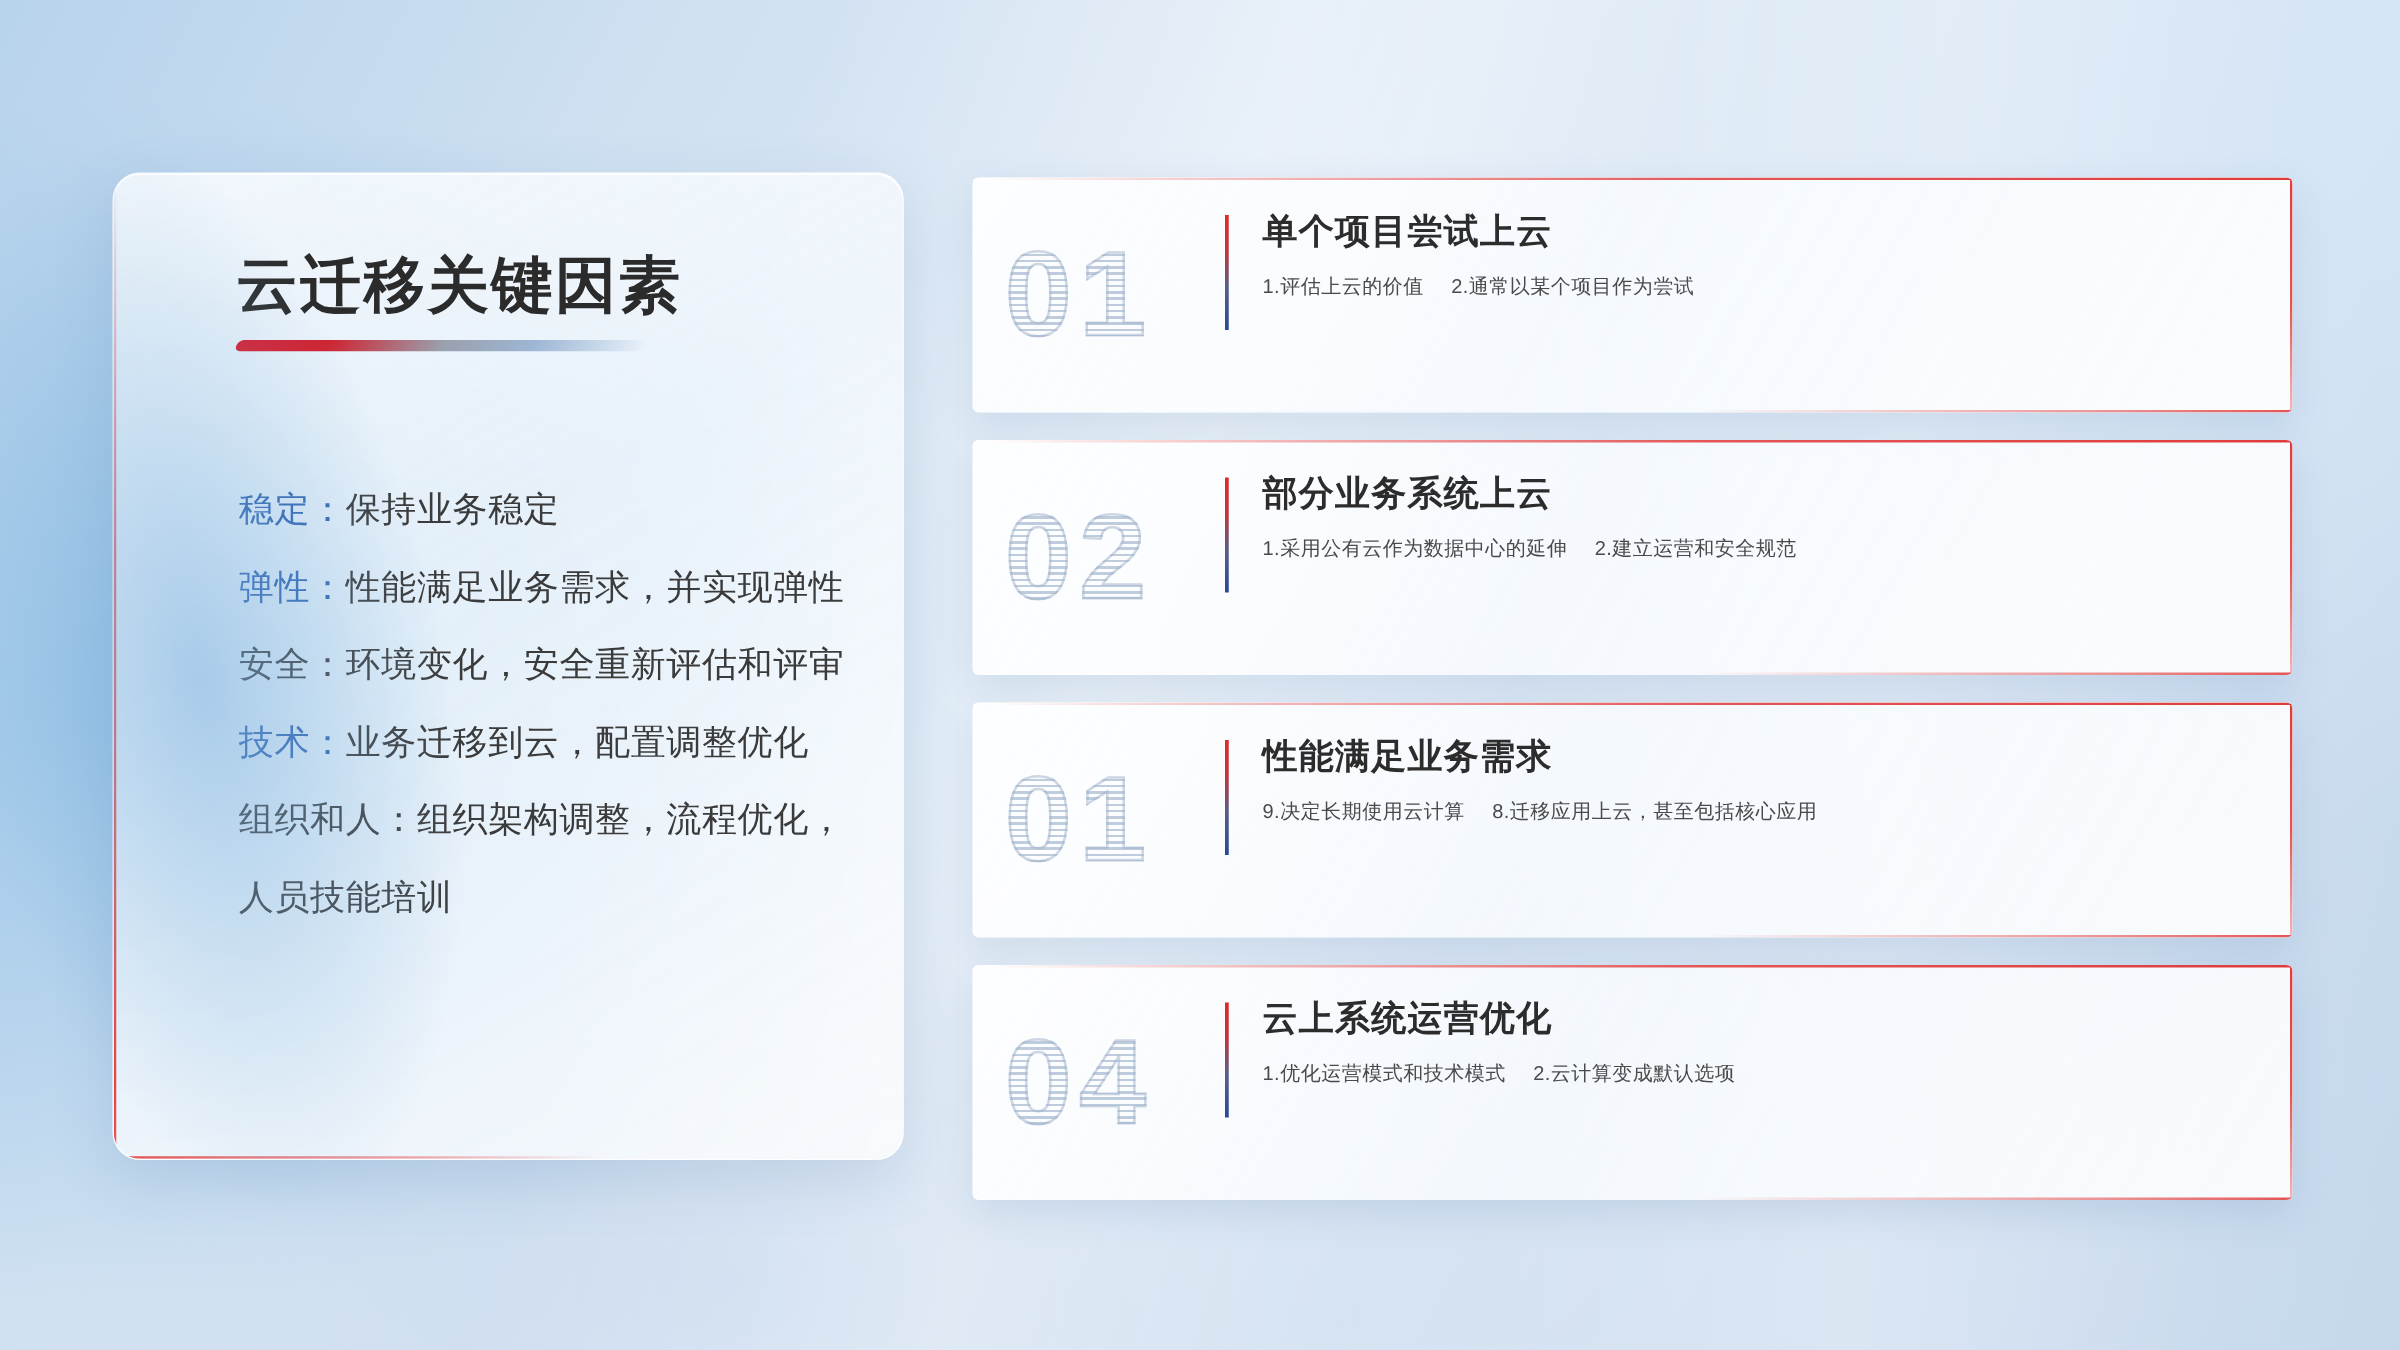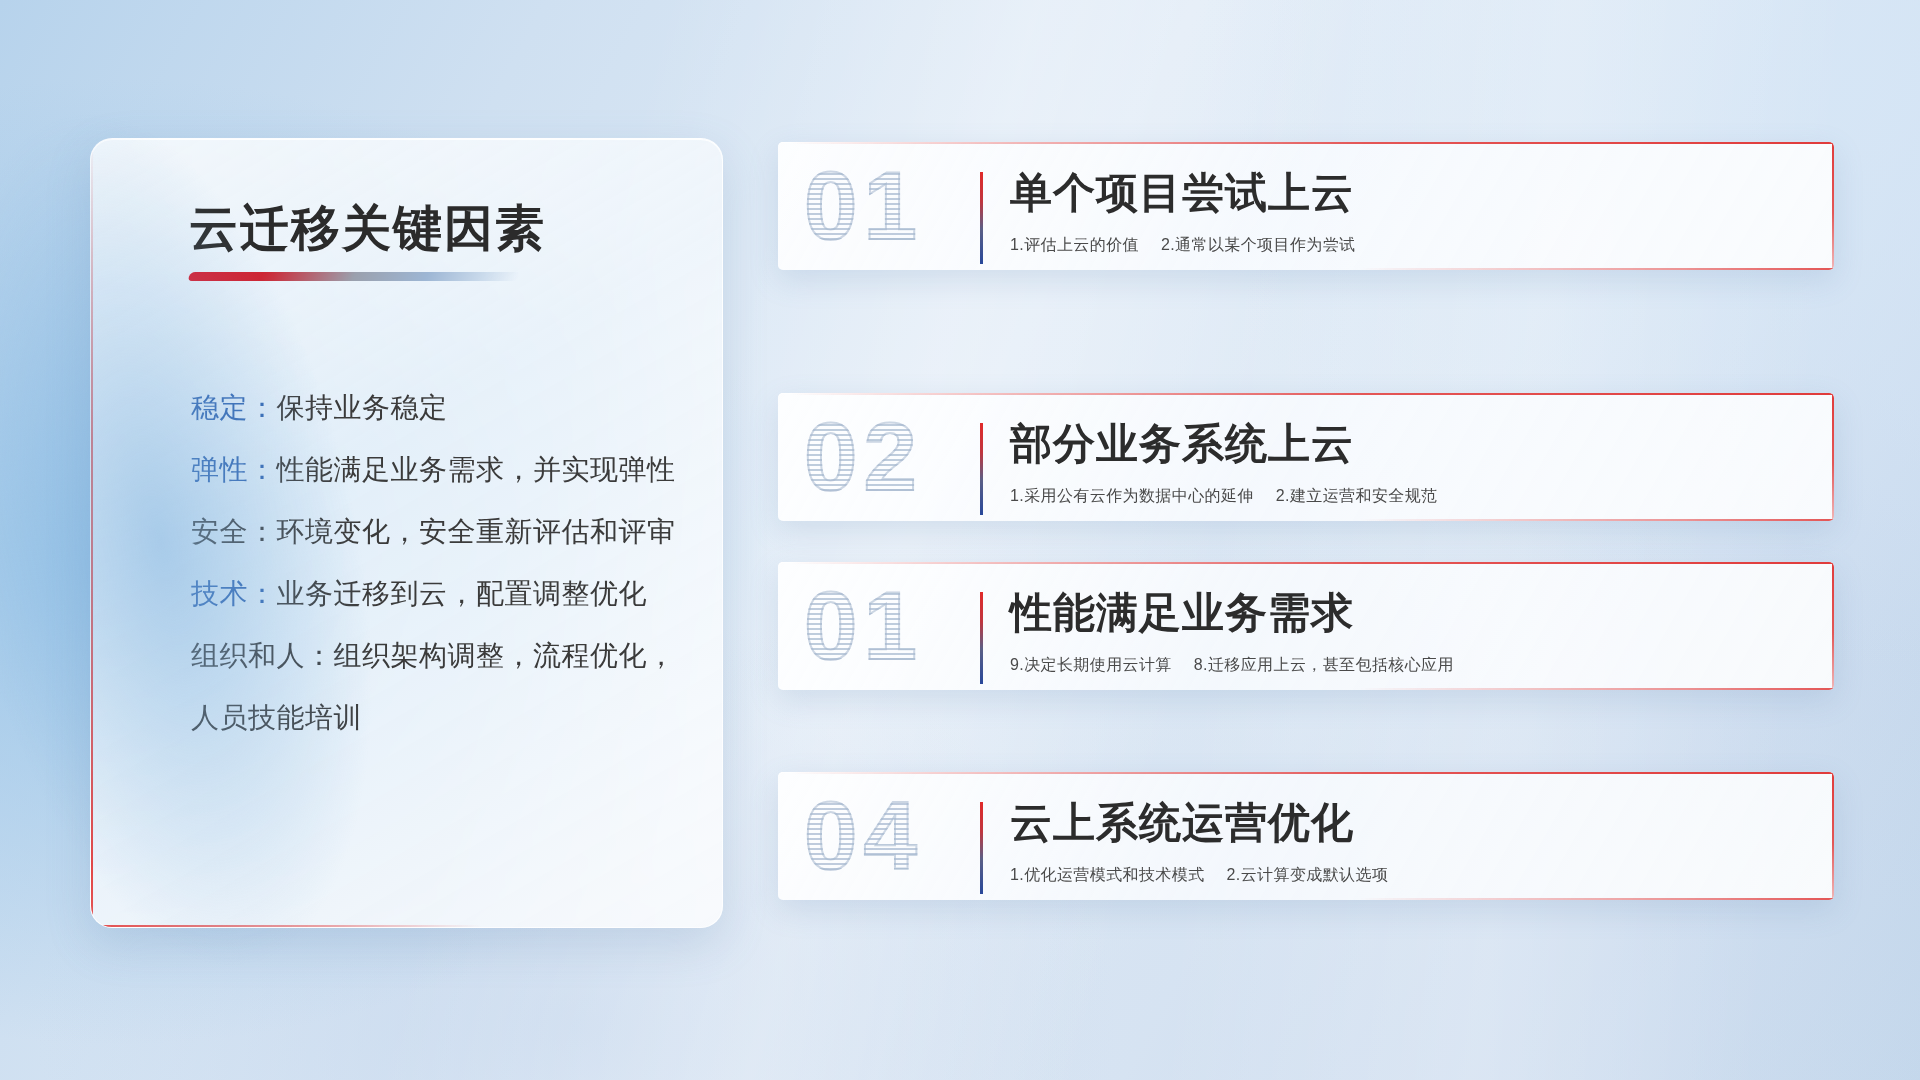--- a/index.html
+++ b/index.html
@@ -90,28 +90,28 @@
   }
   .left-row .lbl-blue { color:#2f63b0; }
   .left-row .lbl-gray { color:#3b3b3b; }
   .left-row .body     { color:#3b3b3b; }
   .left-row.cont { color:#3b3b3b; }
 
   
   .rc {
     position:absolute;
     left:778px;
-    width:1056px; height:128px;
+    width:1056px; height:188px;
     border-radius:5px;
     background:linear-gradient(120deg, rgba(255,255,255,0.92) 0%, rgba(250,252,255,0.80) 45%, rgba(255,255,255,0.88) 100%);
     box-shadow:0 10px 30px rgba(96,134,178,0.18), inset 0 1px 0 rgba(255,255,255,0.95);
     overflow:hidden;
   }
   .rc-1 { top:142px; }
-  .rc-2 { top:352px;margin-top:41px; }
+  .rc-2 { top:352px; }
   .rc-3 { top:562px; }
   .rc-4 { top:772px; }
 
   
   .rc .line-top {
     position:absolute; left:12px; right:0; top:0; height:2px;
     background:linear-gradient(90deg, rgba(223,56,56,0) 0%, rgba(223,56,56,0.30) 18%, rgba(223,56,56,0.85) 55%, #e03b3b 100%);
   }
   .rc .line-right {
     position:absolute; right:0; top:0; bottom:0; width:2px;
@@ -147,21 +147,21 @@
 
   .rc-divider {
     position:absolute;
     left:202px; top:30px;
     width:3px; height:92px;
     background:linear-gradient(180deg, #e02a2a 0%, #c0363f 32%, #5b5f86 62%, #28489a 100%);
   }
 
   .rc-body { position:absolute; left:232px; top:26px; right:34px; }
   .rc-head {
-    font-size:42px; font-weight:bold; color:#2c2c2c;
+    font-size:28px; font-weight:bold; color:#2c2c2c;
     letter-spacing:1px; line-height:1.2;
     white-space:nowrap;
   }
   .rc-desc {
     margin-top:17px;
     font-size:16px; color:#4a4a4a;
     letter-spacing:0.4px;
     white-space:nowrap;
   }
   .rc-desc .gap { display:inline-block; width:22px; }

